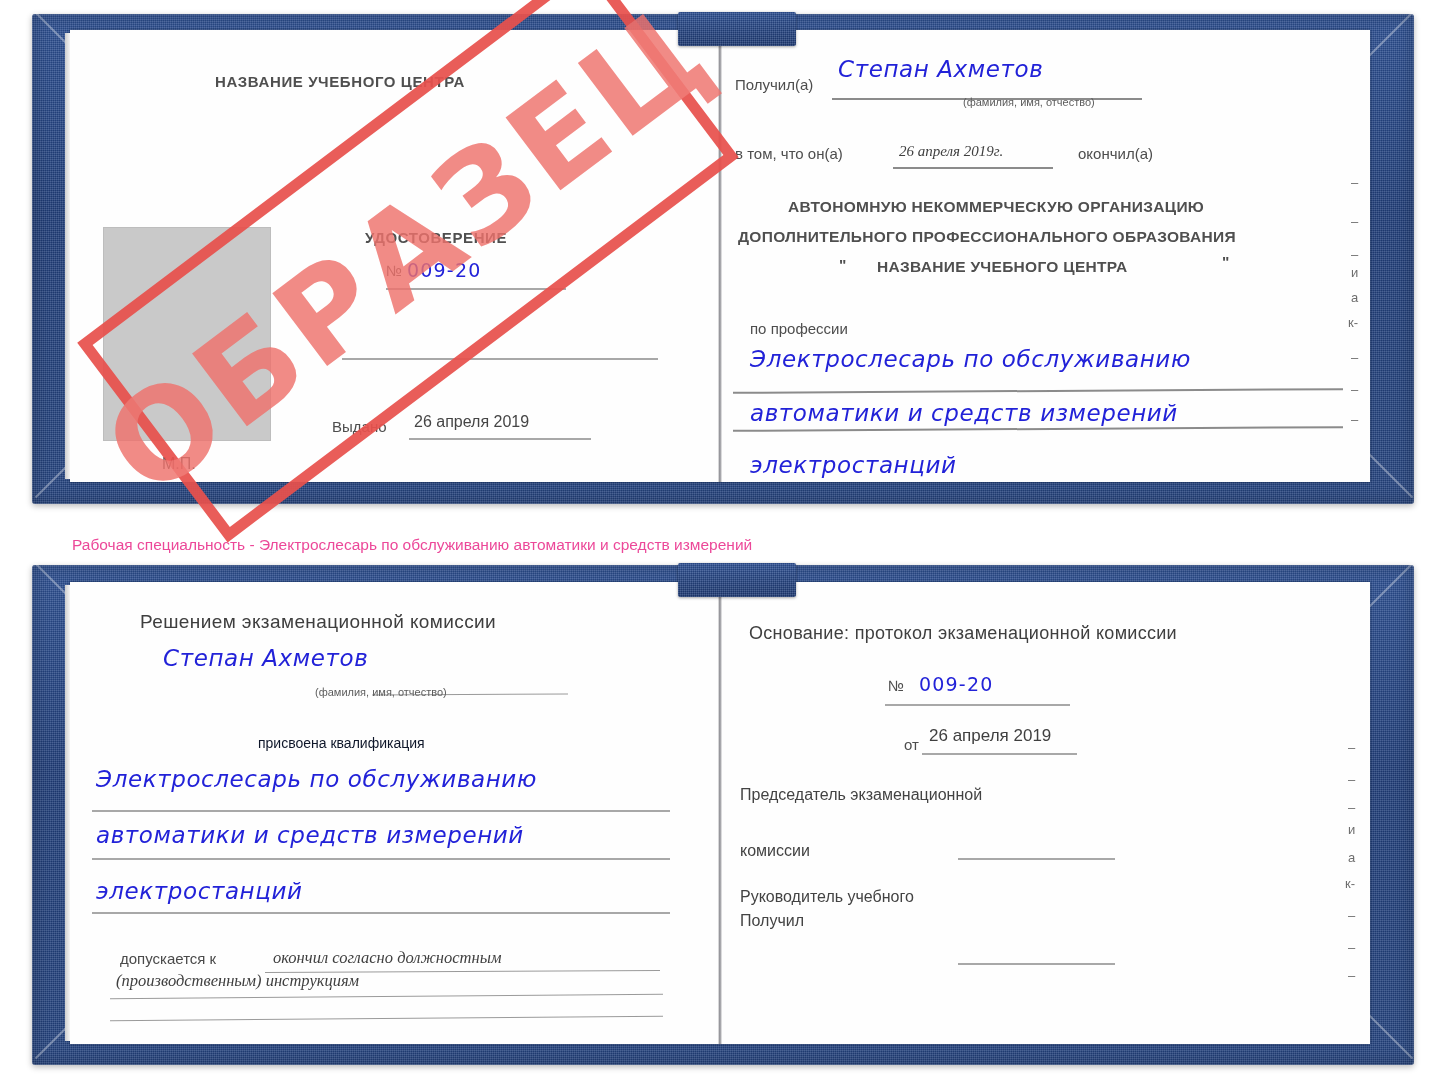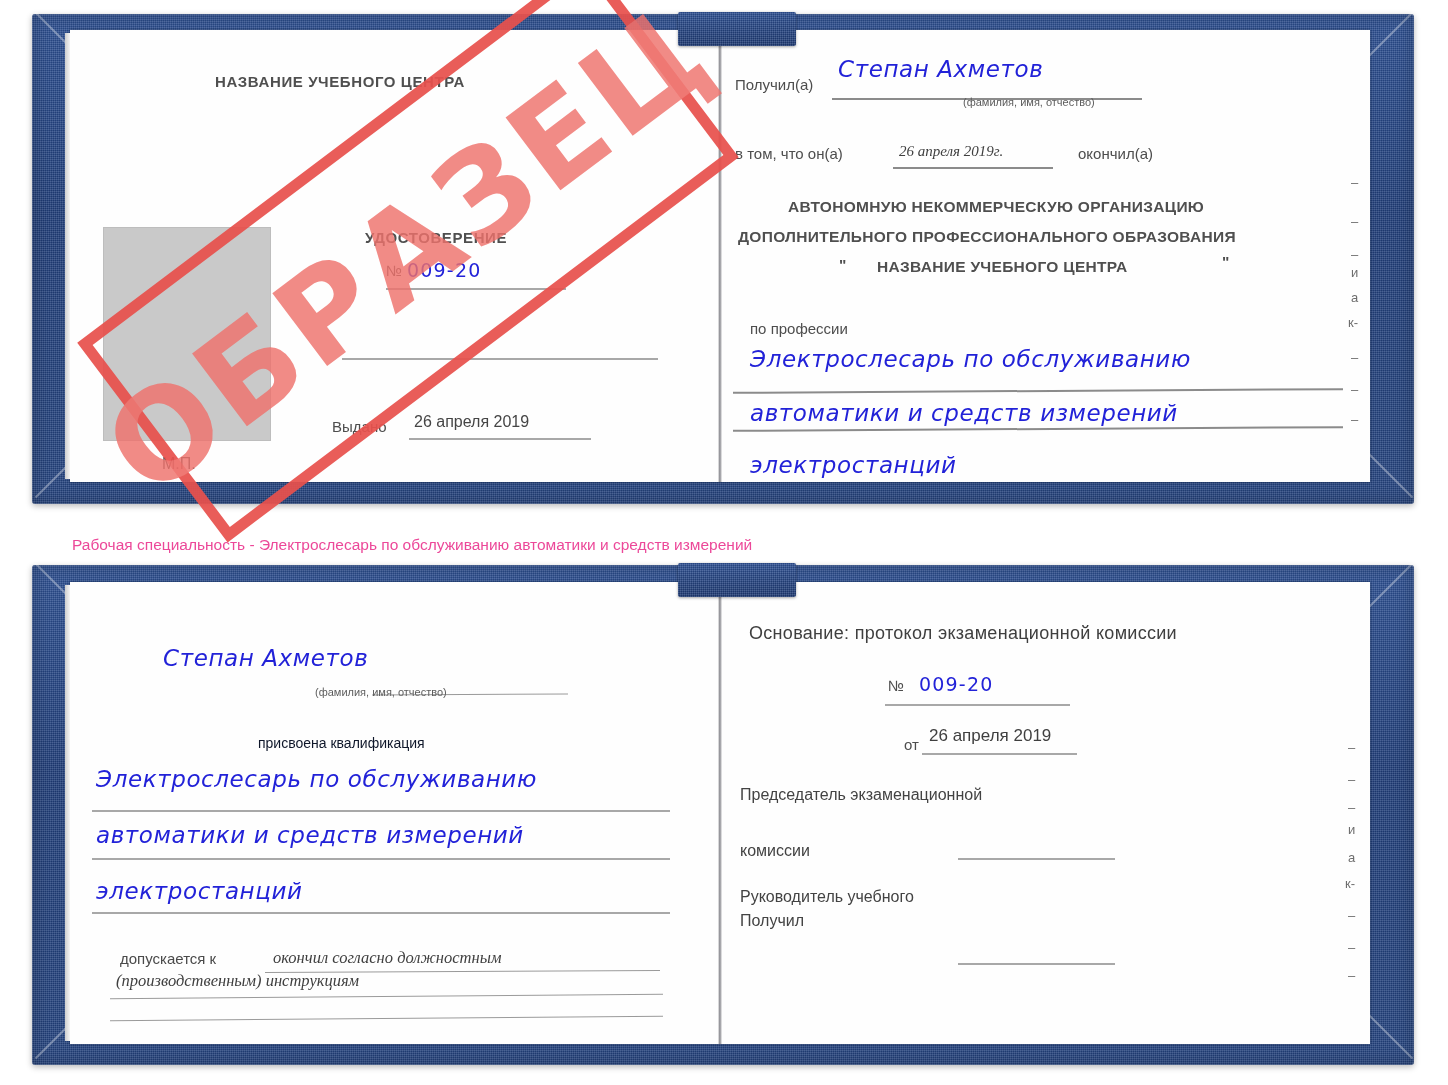--- a/index.html
+++ b/index.html
@@ -205,20 +205,21 @@
     <div class="fold br">
         <i></i>
       </div>
   </div>
 
   <div class="spread" style="left:70px; top:582px; width:1300px; height:462px;">
     <div class="gutter" style="left:648px;"></div>
   </div>
   <div class="clip" style="left:678px; top:563px; width:118px;"></div>
 
+  <div class="t" style="left:140px; top:611px; font-size:19px; color:#3e3e3e; letter-spacing:.4px;">Решением экзаменационной комиссии</div>
 
   <div class="hand" style="position:absolute; left:163px; top:645px;">Степан Ахметов</div>
   <div class="rule thin" style="left:372px; top:694px; width:196px; transform:rotate(-0.3deg);"></div>
   <div class="t lbl-sm" style="left:315px; top:686px;">(фамилия, имя, отчество)</div>
 
   <div class="t" style="left:258px; top:735px; font-size:14px; color:#0f172a;">присвоена квалификация</div>
 
   <div class="hand" style="position:absolute; left:96px; top:766px;">Электрослесарь по обслуживанию</div>
   <div class="rule light" style="left:92px; top:810px; width:578px;"></div>
 

